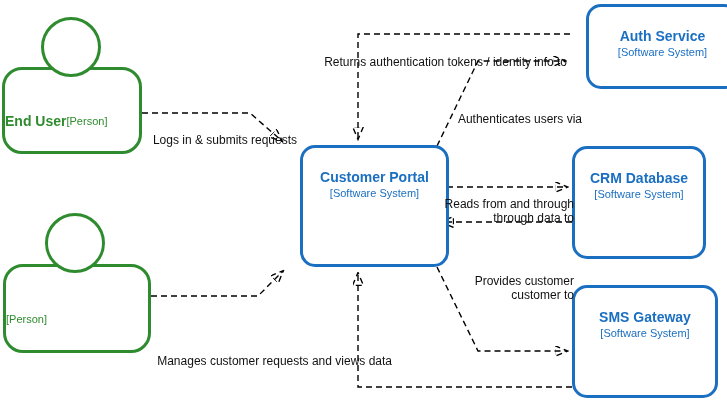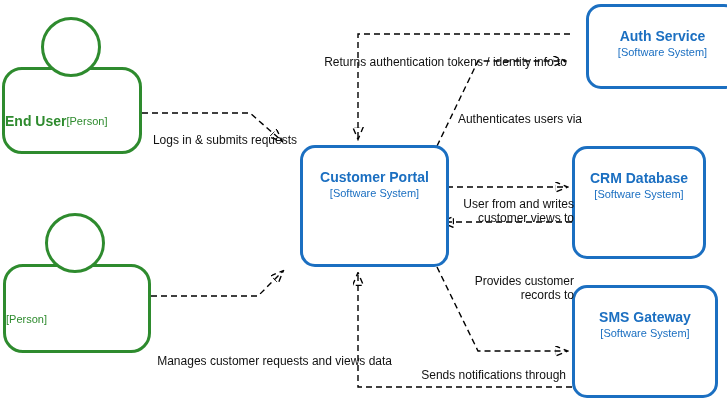--- a/index.html
+++ b/index.html
@@ -93,27 +93,26 @@
     <div class="subtitle">[Software System]</div>
   </div>
 
   <div class="edge-label" style="left:137px;top:90px;width:160px;">Logs in &amp; submits requests</div>
 
   <div class="edge-label" style="left:307px;top:12px;width:260px;">Returns authentication tokens / identity info to</div>
 
   <div class="edge-label" style="left:422px;top:69px;width:160px;">Authenticates users via</div>
 
   <div class="edge-label" style="left:434px;top:153px;width:140px;">
-    <span>User from and writes</span>
-    <span>customer views to</span>
+    <span>Reads from and through</span>
+    <span>through data to</span>
   </div>
 
   <div class="edge-label" style="left:434px;top:230px;width:140px;">
     <span>Provides customer</span>
-    <span>records to</span>
+    <span>customer to</span>
   </div>
 
   <div class="edge-label" style="left:142px;top:311px;width:250px;">Manages customer requests and views data</div>
 
-  <div class="edge-label" style="left:396px;top:325px;width:170px;">Sends notifications through</div>
 
 
 </div>
 
 </body></html>

